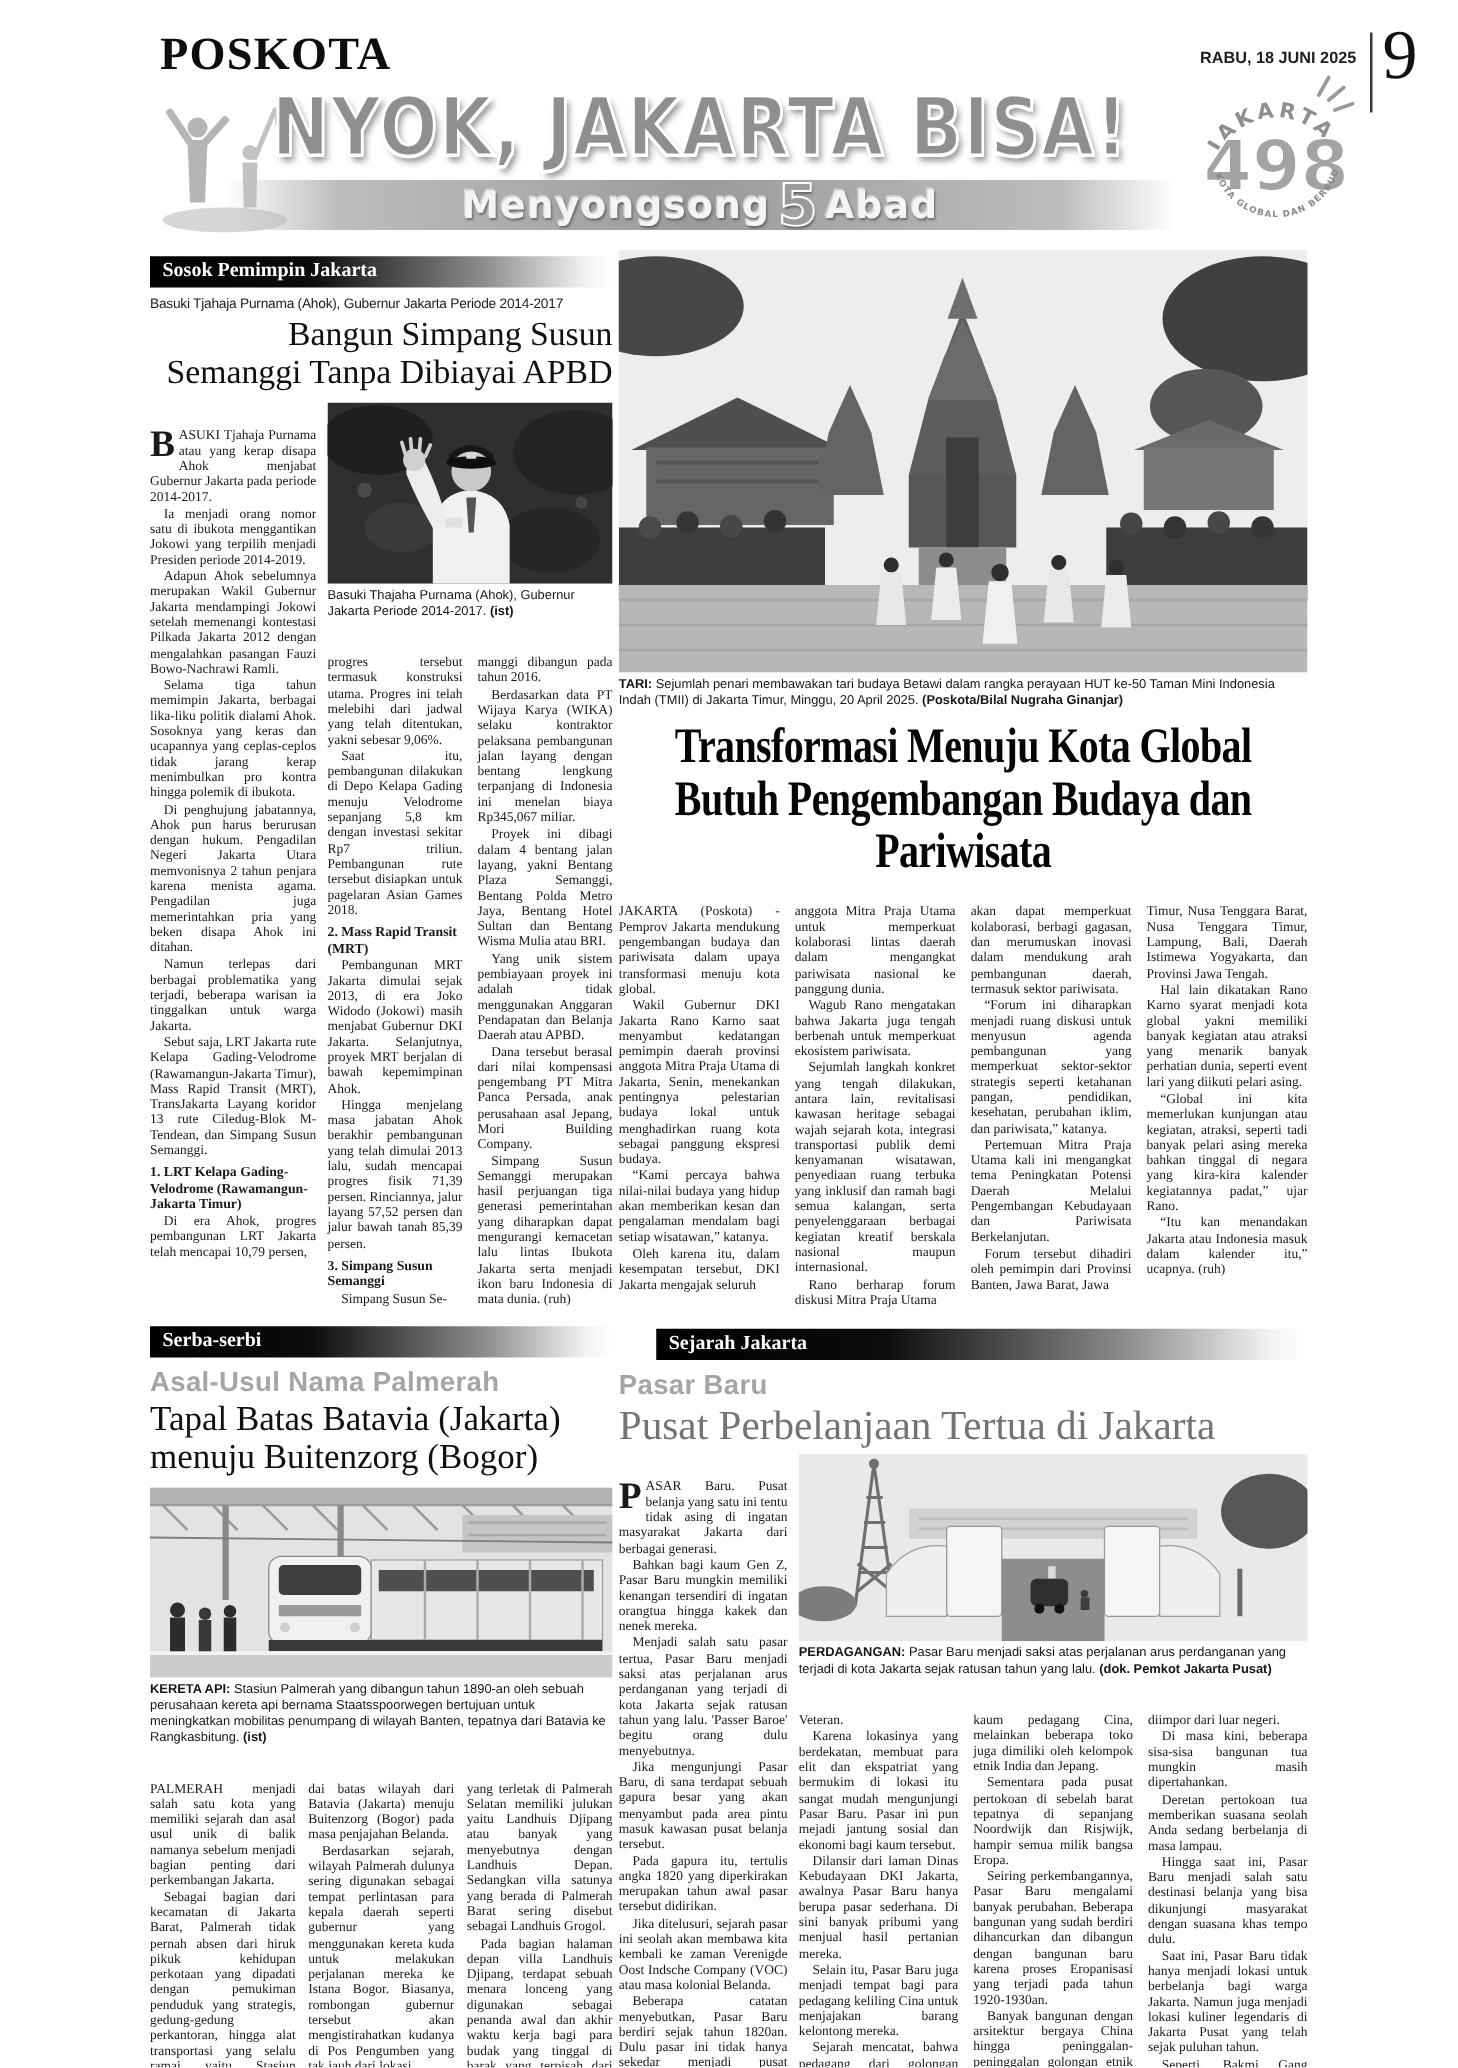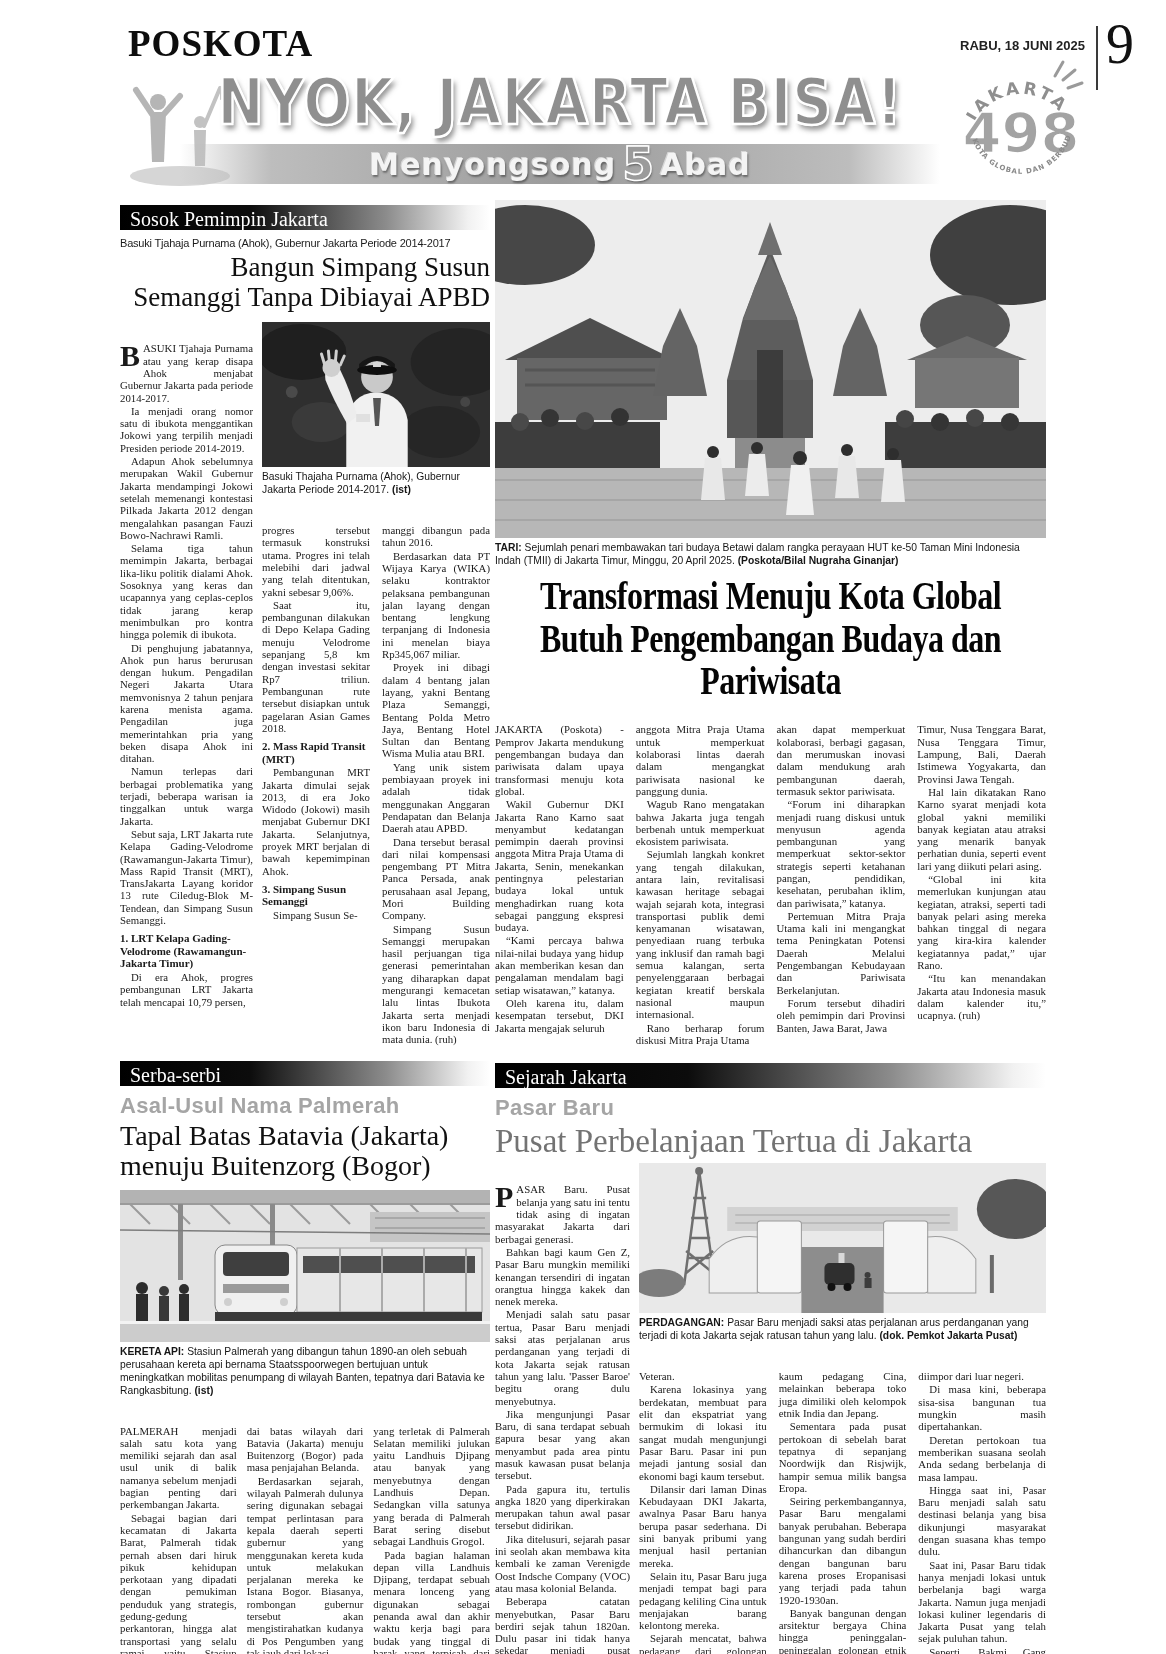--- a/index.html
+++ b/index.html
@@ -22,21 +22,21 @@
   .banner-strip{position:absolute;left:60px;top:88px;width:760px;height:40px;
        background:linear-gradient(90deg,rgba(185,185,185,0) 0%,#bdbdbd 12%,#9b9b9b 50%,#bdbdbd 88%,rgba(185,185,185,0) 100%);
        display:flex;align-items:center;justify-content:center;
        font-family:"DejaVu Sans","Liberation Sans",sans-serif;font-weight:bold;color:#f4f4f4;
        text-shadow:1px 2px 2px rgba(60,60,60,.6),-1px -1px 0 #d7d7d7;}
   .banner-strip .pre,.banner-strip .post{font-size:30px;letter-spacing:1px;}
   .banner-strip .num{font-size:46px;margin:0 6px;-webkit-text-stroke:1.5px #fff;color:#9b9b9b;}
   .logo{position:absolute;left:835px;top:0px;}
   
   .sbar{height:25px;background:linear-gradient(90deg,#000 0%,#0c0c0c 35%,#8c8c8c 72%,#f1f1f1 94%,#fff 100%);
-        color:#fff;font-family:"Liberation Serif",serif;font-weight:normal;font-size:20px;
+        color:#fff;font-family:"Liberation Serif",serif;font-weight:bold;font-size:16px;
         padding:3px 0 0 10px;box-sizing:border-box;margin-bottom:7px;}
   .kicker-dark{font-family:"Liberation Sans","DejaVu Sans",sans-serif;font-weight:normal;font-size:11px;
         letter-spacing:-0.2px;white-space:nowrap;color:#1c1c1c;margin-bottom:2px;}
   .kicker-gray{font-family:"Liberation Sans","DejaVu Sans",sans-serif;font-weight:bold;font-size:22px;
         color:#a5a5a5;letter-spacing:.3px;margin:2px 0 2px;}
   h1,h2,h3{margin:0;font-weight:normal;}
   .head-a{font-size:27px;line-height:1.1;color:#101010;margin:4px 0 10px;text-align:right;}
   .head-b{font-size:28px;line-height:1.1;color:#101010;margin:2px 0 8px;}
   .head-big{font-size:32px;line-height:1.06;font-weight:bold;text-align:center;color:#050505;
         letter-spacing:-0.5px;transform:scaleY(1.24);transform-origin:center top;margin:8px 0 26px;}
@@ -65,21 +65,21 @@
   .mpu-row>div{flex:1;min-width:0;}
   .pasar-col1{width:135px;flex:none;}
   .pasar-right{flex:1;min-width:0;}
   .photo{display:block;width:100%;}
   .photo svg{display:block;width:100%;height:100%;}
   .ph-ahok{height:145px;}
   .ph-tmii{height:338px;}
   .ph-train{height:152px;}
   .ph-pasar{height:150px;}
   .mt14{margin-top:14px;}
-  .mt16{margin-top:16px;}
+  .mt16{margin-top:16px;margin-left:30px;}
 </style>
 </head>
 <body>
 
 <div class="page">
 
   <div class="masthead">POSKOTA</div>
   <div class="dateline">RABU, 18 JUNI 2025</div>
   <div class="pagedivider"></div>
   <div class="pagenum">9</div>
@@ -166,20 +166,21 @@
           <b></b>
           <span>Basuki Thajaha Purnama (Ahok), Gubernur Jakarta Periode 2014-2017.</span>
           <b>(ist)</b>
         </p>
         <div class="inner-row">
           <div class="bodycol">
               <p>progres tersebut termasuk konstruksi utama. Progres ini telah melebihi dari jadwal yang telah ditentukan, yakni sebesar 9,06%.</p>
               <p>Saat itu, pembangunan dilakukan di Depo Kelapa Gading menuju Velodrome sepanjang 5,8 km dengan investasi sekitar Rp7 triliun. Pembangunan rute tersebut disiapkan untuk pagelaran Asian Games 2018.</p>
               <p class="subhead">2. Mass Rapid Transit (MRT)</p>
               <p>Pembangunan MRT Jakarta dimulai sejak 2013, di era Joko Widodo (Jokowi) masih menjabat Gubernur DKI Jakarta. Selanjutnya, proyek MRT berjalan di bawah kepemimpinan Ahok.</p>
+              <p>Hingga menjelang masa jabatan Ahok berakhir pembangunan yang telah dimulai 2013 lalu, sudah mencapai progres fisik 71,39 persen. Rinciannya, jalur layang 57,52 persen dan jalur bawah tanah 85,39 persen.</p>
               <p class="subhead">3. Simpang Susun Semanggi</p>
               <p>Simpang Susun Se-</p>
             </div>
           <div class="bodycol">
               <p>manggi dibangun pada tahun 2016.</p>
               <p>Berdasarkan data PT Wijaya Karya (WIKA) selaku kontraktor pelaksana pembangunan jalan layang dengan bentang lengkung terpanjang di Indonesia ini menelan biaya Rp345,067 miliar.</p>
               <p>Proyek ini dibagi dalam 4 bentang jalan layang, yakni Bentang Plaza Semanggi, Bentang Polda Metro Jaya, Bentang Hotel Sultan dan Bentang Wisma Mulia atau BRI.</p>
               <p>Yang unik sistem pembiayaan proyek ini adalah tidak menggunakan Anggaran Pendapatan dan Belanja Daerah atau APBD.</p>
               <p>Dana tersebut berasal dari nilai kompensasi pengembang PT Mitra Panca Persada, anak perusahaan asal Jepang, Mori Building Company.</p>
               <p>Simpang Susun Semanggi merupakan hasil perjuangan tiga generasi pemerintahan yang diharapkan dapat mengurangi kemacetan lalu lintas Ibukota Jakarta serta menjadi ikon baru Indonesia di mata dunia. (ruh)</p>

